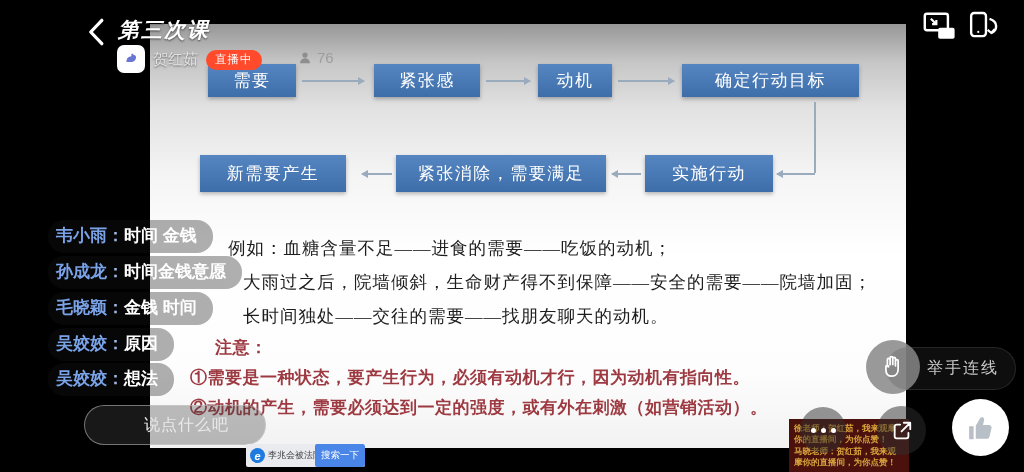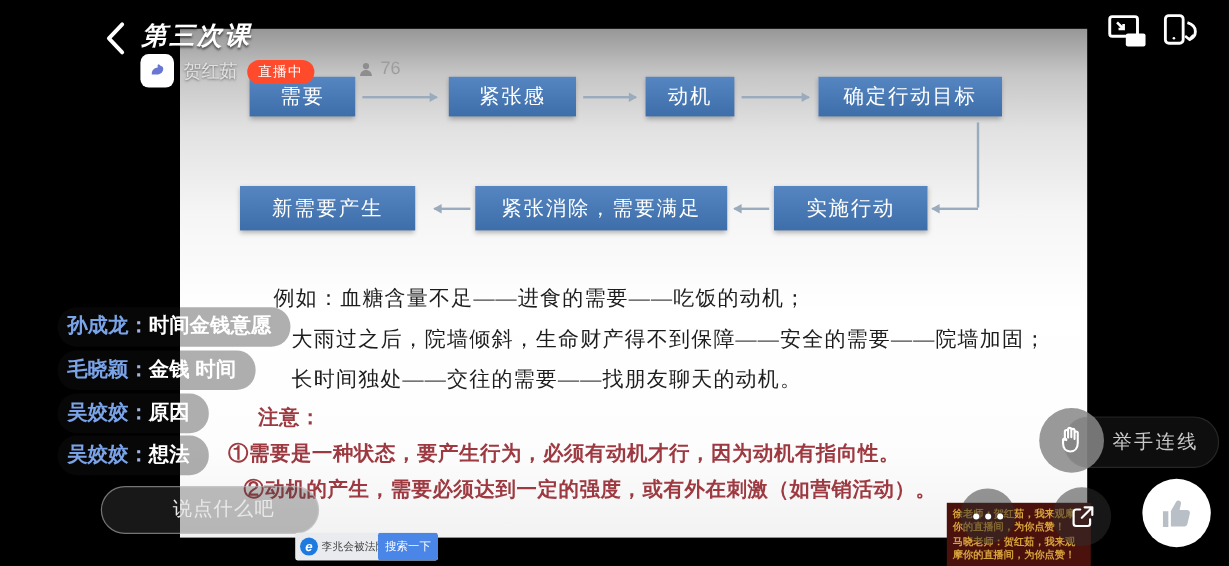--- a/index.html
+++ b/index.html
@@ -92,21 +92,21 @@
 
     <div class="fbox" style="left:58px; top:40px; width:88px; height:33px;">
         <span>需要</span>
       </div>
     <div class="fbox" style="left:224px; top:40px; width:106px; height:33px;">
         <span>紧张感</span>
       </div>
     <div class="fbox" style="left:388px; top:40px; width:74px; height:33px;">
         <span>动机</span>
       </div>
-    <div class="fbox" style="left:532px; top:40px; width:153px; height:33px;">
+    <div class="fbox" style="left:532px; top:40px; width:177px; height:33px;">
         <span>确定行动目标</span>
       </div>
 
     <div class="arrowR" style="left:152px; top:56px; width:62px;"></div>
     <div class="arrowR" style="left:336px; top:56px; width:44px;"></div>
     <div class="arrowR" style="left:468px; top:56px; width:56px;"></div>
 
     <div class="fbox" style="left:50px; top:131px; width:146px; height:37px;">
         <span>新需要产生</span>
       </div>
@@ -122,21 +122,21 @@
 
     <div class="vline" style="left:664px; top:78px; height:71px;"></div>
     <div class="arrowL" style="left:627px; top:149px; width:38px;"></div>
 
     <div class="ex-line" style="left:78px; top:212px;">例如：血糖含量不足——进食的需要——吃饭的动机；</div>
     <div class="ex-line" style="left:93px; top:246px;">大雨过之后，院墙倾斜，生命财产得不到保障——安全的需要——院墙加固；</div>
     <div class="ex-line" style="left:93px; top:280px;">长时间独处——交往的需要——找朋友聊天的动机。</div>
 
     <div class="note-line" style="left:40px; top:312px;margin-left:25px;">注意：</div>
     <div class="note-line" style="left:40px; top:342px;">①需要是一种状态，要产生行为，必须有动机才行，因为动机有指向性。</div>
-    <div class="note-line" style="left:40px; top:372px;margin-left:13px;">②动机的产生，需要必须达到一定的强度，或有外在刺激（如营销活动）。</div>
+    <div class="note-line" style="left:40px; top:372px;">②动机的产生，需要必须达到一定的强度，或有外在刺激（如营销活动）。</div>
   </div>
 
   <div class="back-btn">
     <svg width="24" height="28" viewBox="0 0 16 24">
       <path d="M13 2L3.5 12L13 22" stroke="#fff" stroke-width="2.8" fill="none" stroke-linecap="round" stroke-linejoin="round"></path>
     </svg>
   </div>
   <div class="page-title">第三次课</div>
 
   <div class="avatar">
@@ -164,20 +164,23 @@
   </div>
   <div class="tr-icon" style="left:966px; top:10px;">
     <svg width="34" height="32" viewBox="0 0 28 27">
       <rect x="4" y="2.5" width="12.5" height="19.5" rx="2.5" stroke="#fff" stroke-width="2" fill="none"></rect>
       <circle cx="10" cy="18.5" r="0.9" fill="#fff"></circle>
       <path d="M19.5 7.5c3.3 1 5.6 3.2 5.6 6.2 0 2.6-1.6 4.7-4.2 5.8" stroke="#fff" stroke-width="2" fill="none"></path>
       <path d="M23.8 16.2l-2.9 3.1-3-2.5" stroke="#fff" stroke-width="1.8" fill="none"></path>
     </svg>
   </div>
 
+  <div class="chat-row" style="top:220px;">
+    <span class="chat-bubble"><span class="chat-user">韦小雨</span><span class="chat-sep">：</span><span class="chat-text">时间 金钱</span></span>
+  </div>
   <div class="chat-row" style="top:256px;">
     <span class="chat-bubble"><span class="chat-user">孙成龙</span><span class="chat-sep">：</span><span class="chat-text">时间金钱意愿</span></span>
   </div>
   <div class="chat-row" style="top:292px;">
     <span class="chat-bubble"><span class="chat-user">毛晓颖</span><span class="chat-sep">：</span><span class="chat-text">金钱 时间</span></span>
   </div>
   <div class="chat-row" style="top:328px;">
     <span class="chat-bubble"><span class="chat-user">吴姣姣</span><span class="chat-sep">：</span><span class="chat-text">原因</span></span>
   </div>
   <div class="chat-row" style="top:363px;">

